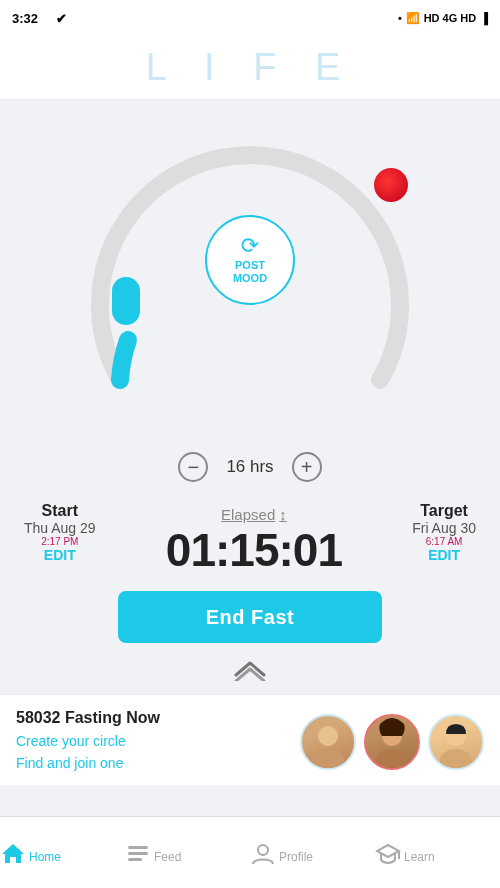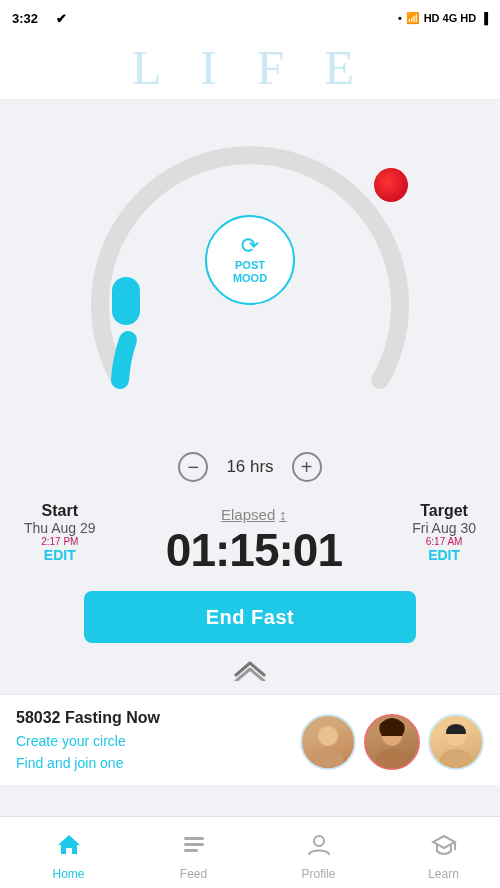--- a/index.html
+++ b/index.html
@@ -32,25 +32,25 @@
     #app-header {
       background: #fff;
       width: 100%;
       height: 64px;
       display: flex;
       align-items: center;
       justify-content: center;
       border-bottom: 1px solid #eee;
     }
     #app-logo {
-      font-size: 49px;
+      font-size: 38px;
       font-weight: 300;
       letter-spacing: 14px;
       color: #cce8f4;
-      font-family: Liberation Serif, serif;
+      font-family: Liberation Sans, sans-serif;
     }
 
     
     #main-content {
       background: #f0f2f5;
       width: 100%;
       height: calc(888px - 36px - 64px - 72px);
       position: relative;
       display: flex;
       flex-direction: column;
@@ -182,21 +182,21 @@
     }
 
     
     #end-fast-btn {
       background: #1ec8e7;
       color: #fff;
       font-size: 20px;
       font-weight: 600;
       border: none;
       border-radius: 8px;
-      width: 332px;
+      width: 264px;
       height: 52px;
       margin-top: 14px;
       cursor: pointer;
       letter-spacing: 0.5px;
     }
 
     
     #chevron-up {
       margin-top: 14px;
       text-align: center;
@@ -257,27 +257,26 @@
       width: 500px;
       height: 72px;
       background: #fff;
       border-top: 1px solid #e0e0e0;
       display: flex;
       align-items: center;
       justify-content: space-around;
     }
     .nav-item {
       display: flex;
-      flex-direction: column;
+      flex-direction: row;
       align-items: center;
       gap: 3px;
       cursor: pointer;
       flex: 1;
       padding-top: 8px;
-      margin-left: 12px;
     }
     .nav-icon {
       font-size: 24px;
       color: #aaa;
     }
     .nav-icon.active { color: #1ec8e7; }
     .nav-label {
       font-size: 12px;
       color: #aaa;
     }

